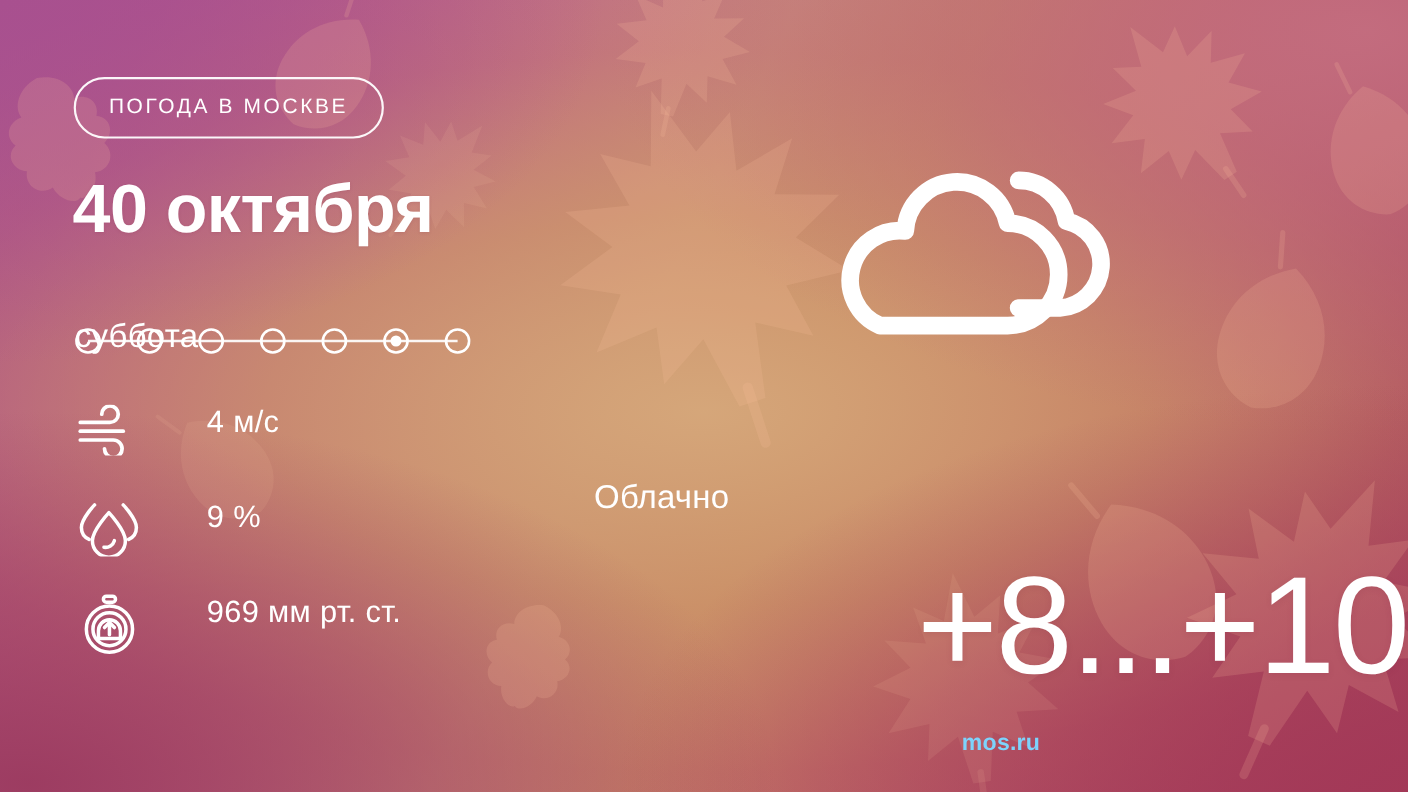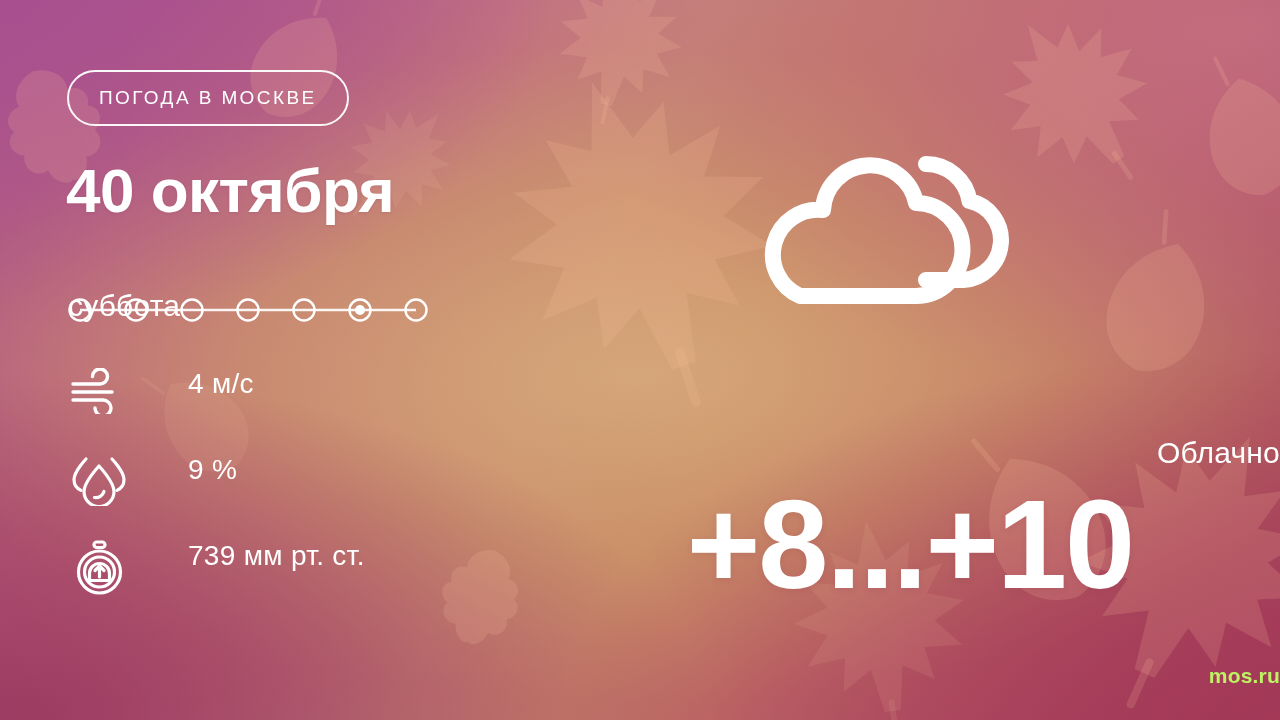--- a/index.html
+++ b/index.html
@@ -143,48 +143,48 @@
     position:absolute;
     left:190px; top:128px;
     width:330px; height:230px;
   }
   .cloud-wrap svg { display:block; }
 
   .condition {
     position:absolute;
     left:0; right:0;
     top:436px;
-    text-align:right;
+    text-align:left;
     font-size:30px;
     font-weight:400;
     letter-spacing:0.2px;
   }
 
   .temp {
     position:absolute;
     left:0; right:0;
-    top:482px;
-    text-align:center;
+    top:506px;
+    text-align:right;
     font-size:126px;
-    font-weight:700;
+    font-weight:400;
     letter-spacing:-2px;
     line-height:1;
     white-space:nowrap;
     text-shadow:0 2px 6px rgba(120,40,70,0.13);
   }
 
   .footer {
     position:absolute;
     left:0; right:0;
     bottom:32px;
-    text-align:right;
+    text-align:center;
     font-size:21px;
     font-weight:600;
     letter-spacing:0.2px;
-    color:#bef264;
+    color:#7dd3fc;
   }
 </style>
 </head>
 <body>
 
 <div class="card">
 
   <div class="bg-base"></div>
   <div class="bg-tl"></div>
   <div class="bg-tr"></div>
@@ -282,21 +282,21 @@
         <span class="stat-icon">
           <svg width="58" height="56" viewBox="0 0 58 56" fill="none" stroke="#ffffff" stroke-width="3.2" stroke-linecap="round" stroke-linejoin="round">
             <rect x="24" y="2" width="11" height="5.5" rx="2.7"></rect>
             <circle cx="29.5" cy="32" r="21"></circle>
             <circle cx="29.5" cy="32" r="15"></circle>
             <path d="M19.5 40.5 v-7 a10 10 0 0 1 20 0 v7 Z"></path>
             <path d="M29.5 37 V26.5"></path>
             <path d="M25 30.5 l4.5 -4.5 l4.5 4.5"></path>
           </svg>
         </span>
-        <span class="stat-value">739 мм рт. ст.</span>
+        <span class="stat-value">969 мм рт. ст.</span>
       </div>
 
     </div>
   </div>
 
   <div class="right">
 
     <div class="cloud-wrap">
       <svg width="330" height="230" viewBox="0 0 330 230" fill="none" stroke="#ffffff" stroke-width="16" stroke-linecap="round" stroke-linejoin="round">
         <path d="M196 36 a44 44 0 0 1 43.5 37 a40 40 0 0 1 -6 79 H196"></path>

